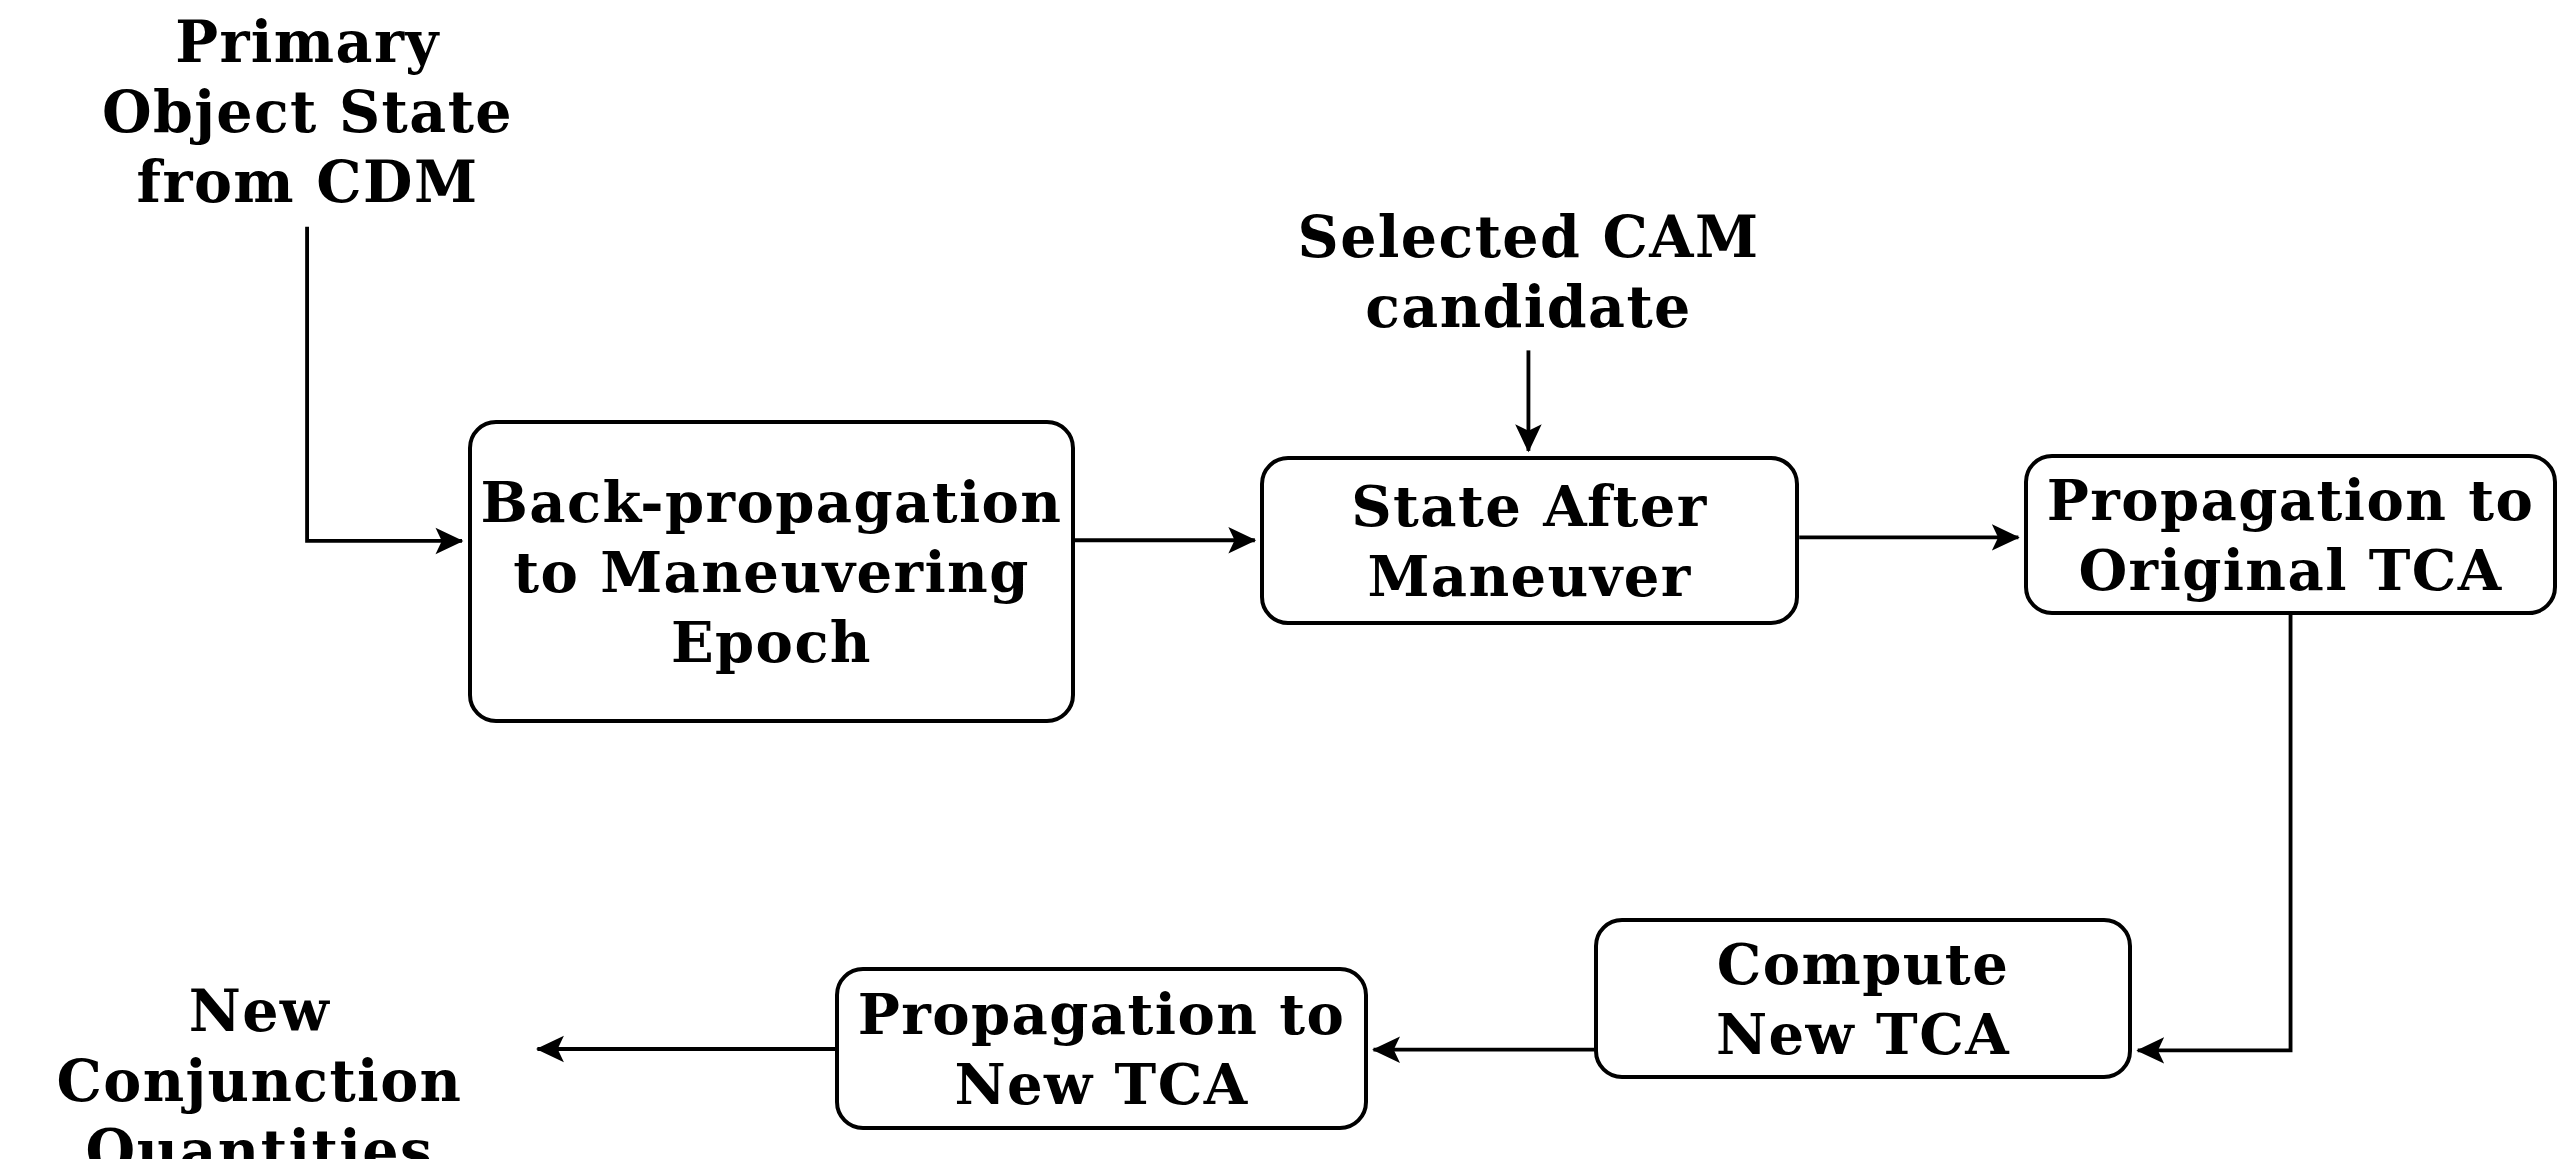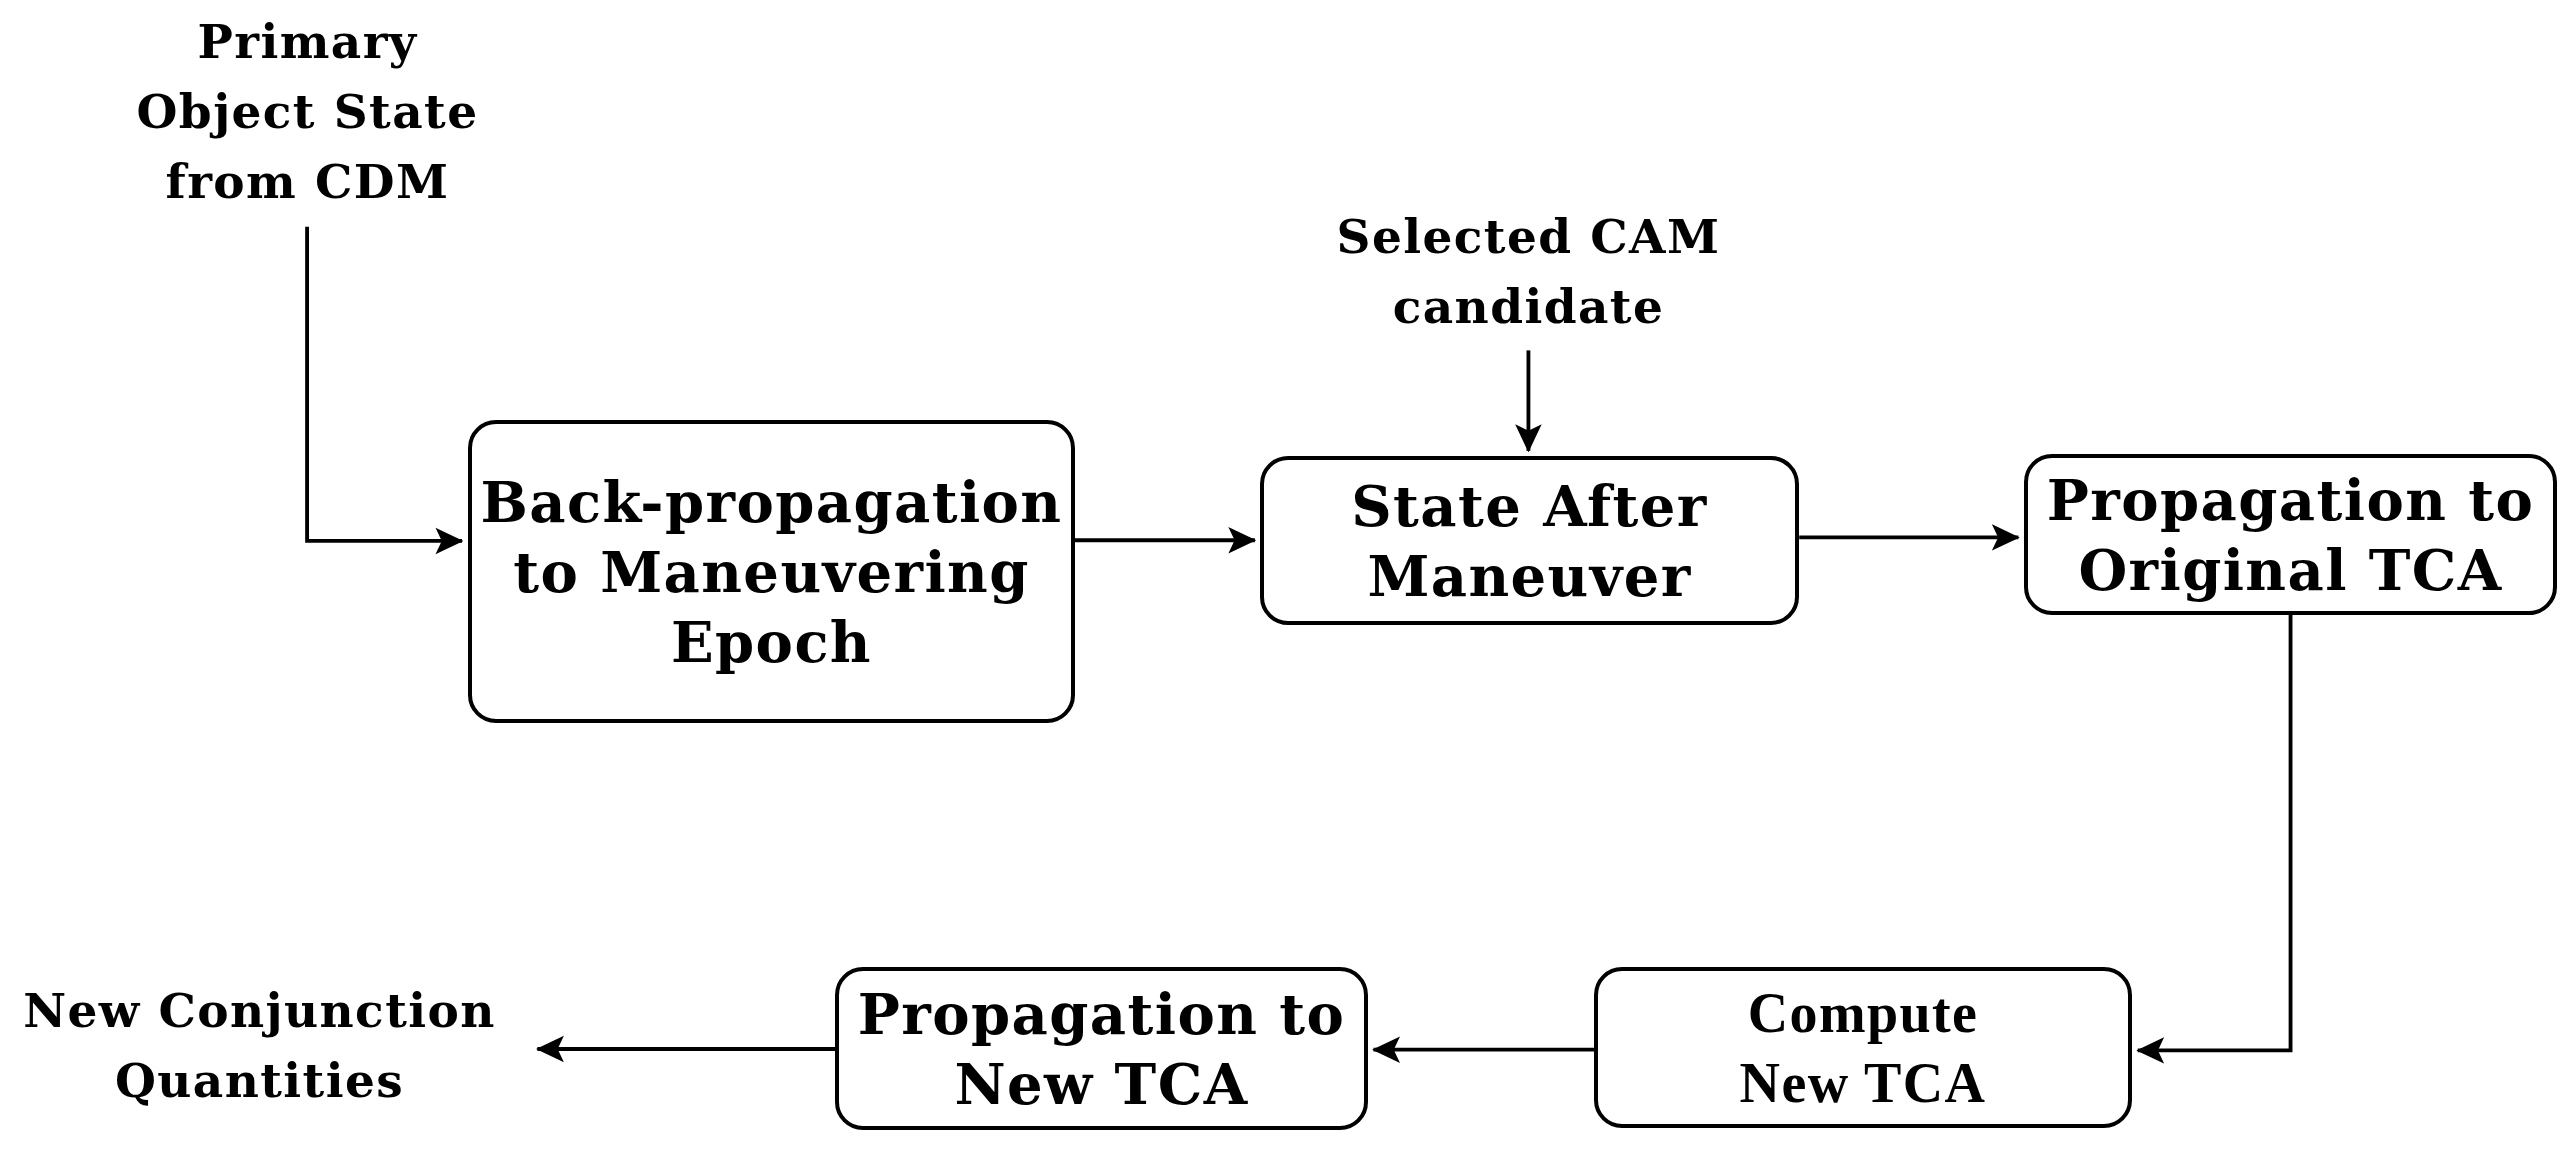--- a/index.html
+++ b/index.html
@@ -35,21 +35,21 @@
     justify-content: center;
     text-align: center;
     font-size: 56px;
     line-height: 70px;
     letter-spacing: 1.4px;
     white-space: pre-line;
   }
   .flabel {
     position: absolute;
     text-align: center;
-    font-size: 47px;
+    font-size: 57px;
     line-height: 70px;
     letter-spacing: 1.4px;
     white-space: pre-line;
   }
 </style>
 </head>
 <body>
 
 <div class="canvas">
 
@@ -81,20 +81,20 @@
   <div class="node" style="left: 468px; top: 420px; width: 607px; height: 303px;">Back-propagation
 to Maneuvering
 Epoch</div>
 
   <div class="node" style="left: 1260px; top: 456px; width: 539px; height: 169px;">State After
 Maneuver</div>
 
   <div class="node" style="left: 2024px; top: 454px; width: 533px; height: 161px;">Propagation to
 Original TCA</div>
 
-  <div class="node" style="left: 1594px; top: 967px; width: 538px; height: 161px; font-family: Liberation Serif, serif;">Compute
+  <div class="node" style="left: 1594px; top: 918px; width: 538px; height: 161px;">Compute
 New TCA</div>
 
   <div class="node" style="left: 835px; top: 967px; width: 533px; height: 163px;">Propagation to
 New TCA</div>
 
 </div>
 
 
 </body></html>

